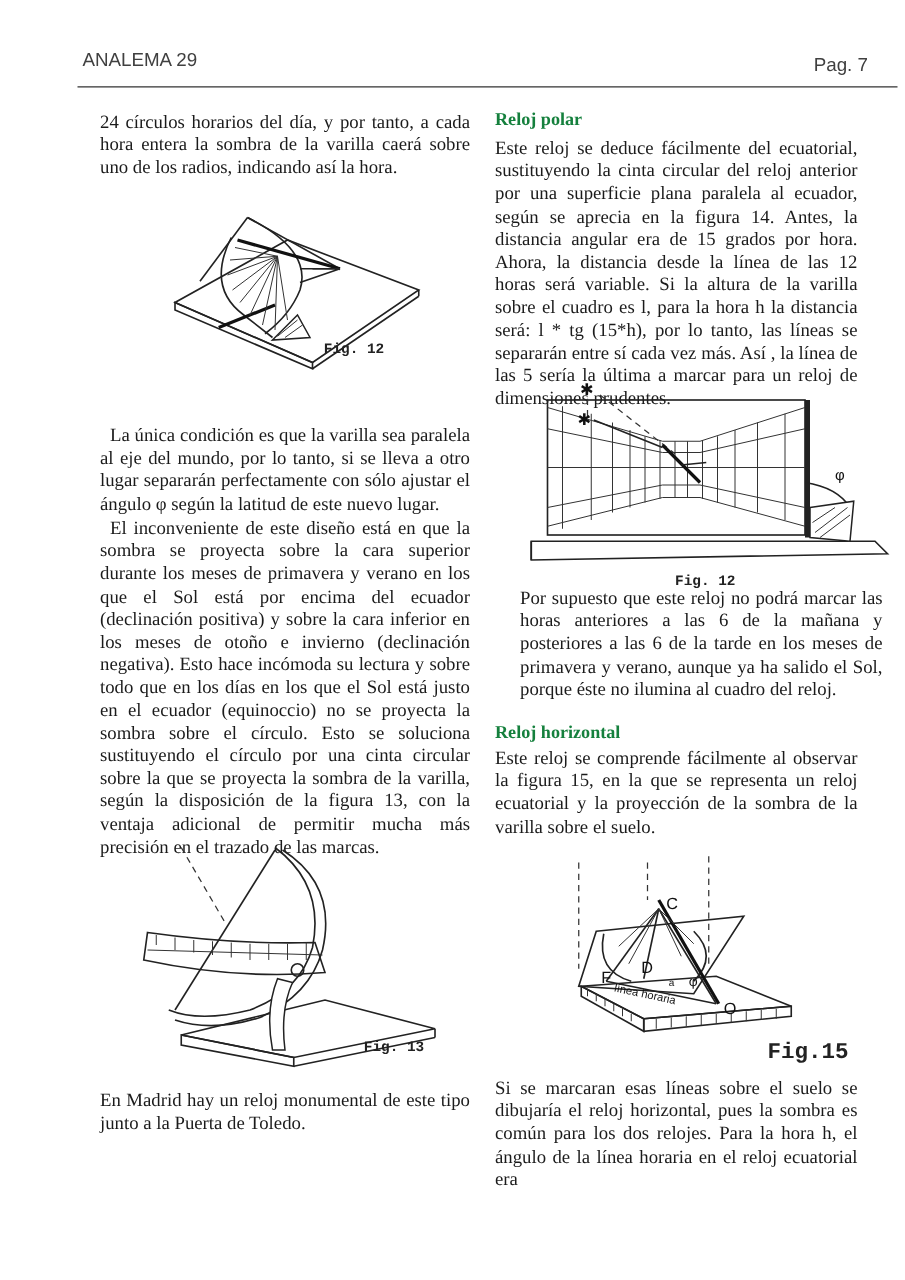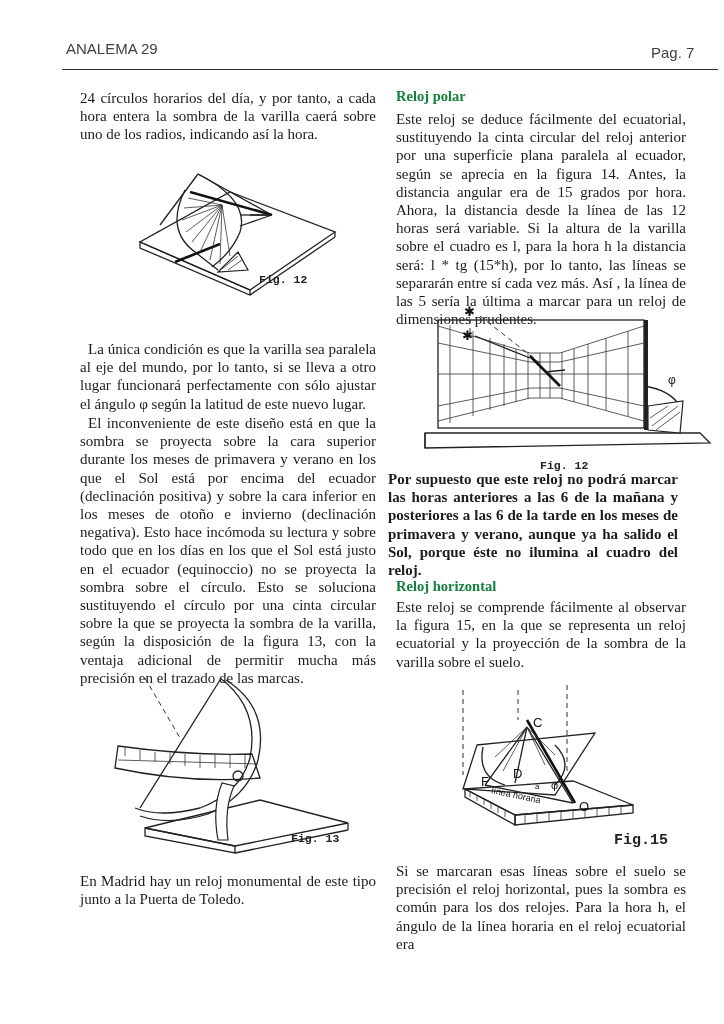--- a/index.html
+++ b/index.html
@@ -58,21 +58,21 @@
     <line class="ink" x1="100" y1="45" x2="132" y2="45"></line>
     <path class="ink" d="M110 45 L132 45 L100 56"></path>
     <polygon class="hatch" points="78,102 98,82 108,100"></polygon>
     <line class="thin" x1="82" y1="99" x2="98" y2="86"></line>
     <line class="thin" x1="88" y1="100" x2="102" y2="90"></line>
   </g>
 </svg>
 <div class="figcap" style="left:259px; top:273px;">Fig. 12</div>
 
 <div class="col" style="left:80px; top:340px; width:296px;">
-  <p class="indent">La única condición es que la varilla sea paralela al eje del mundo, por lo tanto, si se lleva  a otro lugar  funcionará perfectamente con sólo ajustar el ángulo φ  según la latitud de este nuevo lugar.</p>
+  <p class="indent">La única condición es que la varilla sea paralela al eje del mundo, por lo tanto, si se lleva  a otro lugar  separarán perfectamente con sólo ajustar el ángulo φ  según la latitud de este nuevo lugar.</p>
 </div>
 
 <div class="col" style="left:80px; top:414px; width:296px;">
   <p class="indent">El inconveniente de este diseño está en que la sombra se proyecta sobre la cara superior durante los meses de primavera y verano en los que el Sol está por encima del ecuador (declinación positiva)  y sobre la cara inferior  en los meses de otoño e invierno (declinación negativa). Esto hace incómoda su lectura  y sobre todo que en los días en los que el Sol está justo en el ecuador (equinoccio) no se proyecta la sombra sobre el círculo. Esto se soluciona sustituyendo el círculo por una cinta circular sobre la que se proyecta la sombra de la varilla, según la disposición de la figura 13, con la ventaja adicional de permitir mucha más precisión en el trazado de las marcas.</p>
 </div>
 
 <svg style="left:100px; top:668px;" width="260" height="180" viewBox="0 0 260 180">
   <g>
     <polygon class="ink" points="45,160 160,132 248,155 135,178"></polygon>
     <polygon class="ink" points="45,160 45,168 135,185 135,178"></polygon>
@@ -154,21 +154,21 @@
     <path class="ink" d="M244 88 Q270 92 280 108"></path>
     <polygon class="hatch" points="248,108 283,103 280,135 248,132"></polygon>
     <line class="thin" x1="252" y1="128" x2="278" y2="108"></line>
     <line class="thin" x1="256" y1="132" x2="280" y2="114"></line>
     <line class="thin" x1="250" y1="120" x2="268" y2="108"></line>
   </g>
   <text x="268" y="86" font-size="12">φ</text>
 </svg>
 <div class="figcap" style="left:540px; top:459px;">Fig. 12</div>
 
-<div class="col" style="left:388px; top:470px; width:290px;font-weight:bold;">
+<div class="col" style="left:416px; top:470px; width:290px;">
   <p>Por supuesto que este reloj no podrá marcar las horas anteriores a las 6 de la mañana y posteriores a las 6 de la tarde en los meses de primavera y verano, aunque ya ha salido el Sol, porque éste no ilumina al cuadro del reloj.</p>
 </div>
 
 <h3 style="left:396px; top:578px;">Reloj horizontal</h3>
 <div class="col" style="left:396px; top:598px; width:290px;">
   <p>Este reloj se comprende fácilmente al observar la figura 15, en la que se representa un reloj ecuatorial y la proyección de la sombra de la varilla sobre el suelo.</p>
 </div>
 
 <svg style="left:455px; top:685px;" width="190" height="150" viewBox="0 0 190 150">
   <g>
@@ -211,17 +211,17 @@
     </g>
   </g>
   <text x="78" y="42" font-size="13">C</text>
   <text x="58" y="93" font-size="13">D</text>
   <text x="26" y="101" font-size="13">F</text>
   <text x="124" y="126" font-size="13">O</text>
   <text x="96" y="104" font-size="11">φ</text>
   <text x="80" y="104" font-size="8">a</text>
   <text x="36" y="108" font-size="9" transform="rotate(12 36 108)">línea horaria</text>
 </svg>
-<div class="figcap" style="left:614px; top:832px; font-size:15px;">Fig.15</div>
+<div class="figcap" style="left:614px; top:832px; font-size:18px;">Fig.15</div>
 
 <div class="col" style="left:396px; top:862px; width:290px;">
-  <p>Si se marcaran esas líneas sobre el suelo se precisión el reloj horizontal, pues la sombra es común para los dos relojes. Para la hora h, el ángulo de la línea horaria en el reloj ecuatorial era</p>
+  <p>Si se marcaran esas líneas sobre el suelo se dibujaría el reloj horizontal, pues la sombra es común para los dos relojes. Para la hora h, el ángulo de la línea horaria en el reloj ecuatorial era</p>
 </div>
 
 </body></html>

